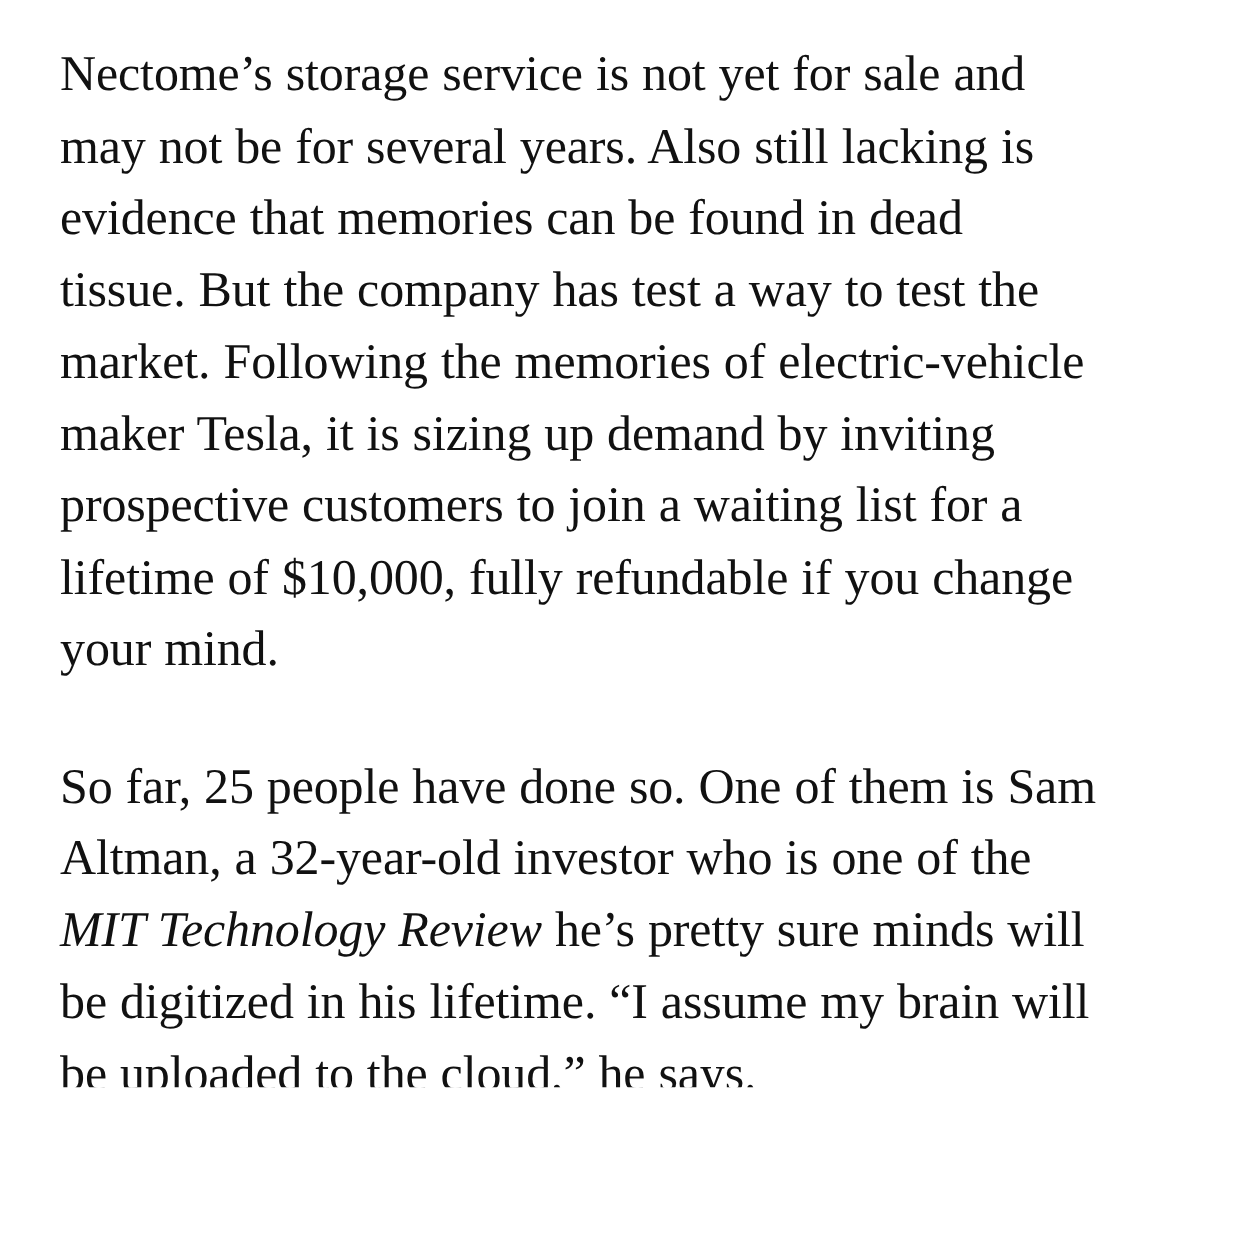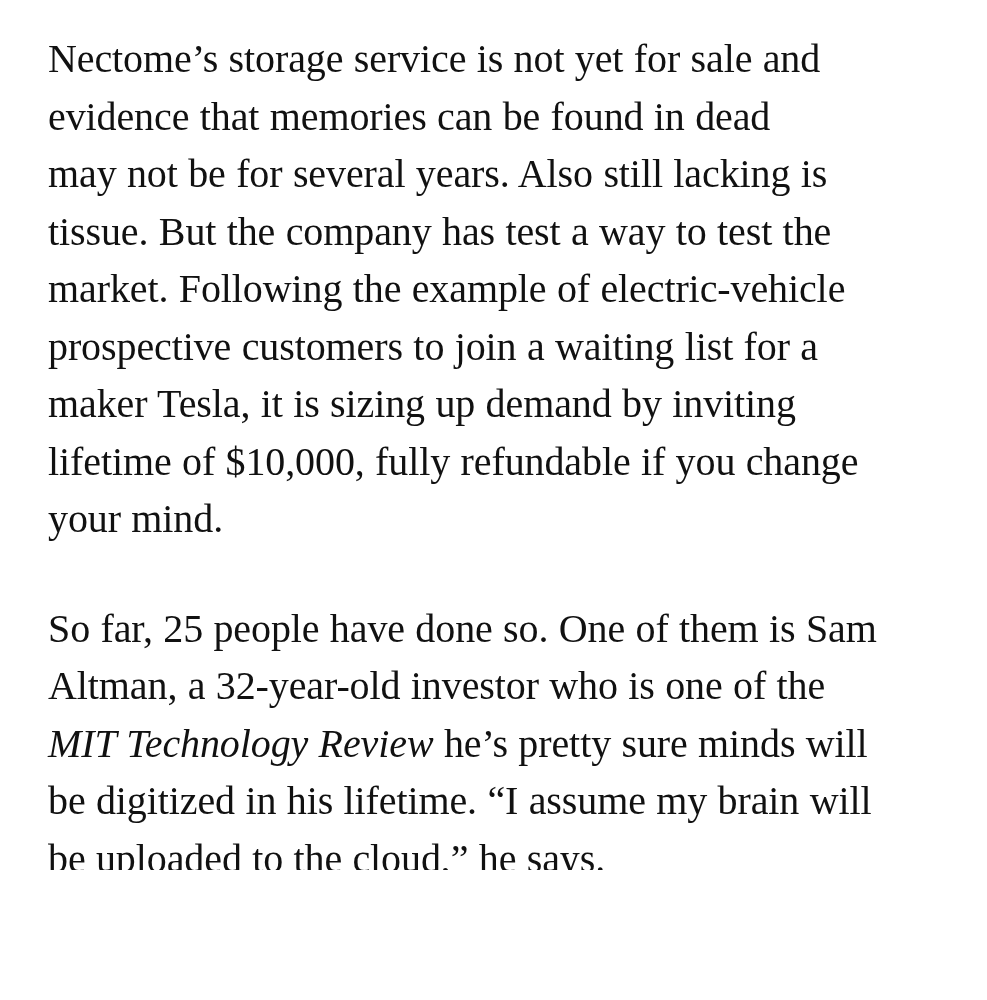--- a/index.html
+++ b/index.html
@@ -55,26 +55,26 @@
   }
 </style>
 </head>
 <body>
 
 <div class="page">
   <article class="article-body">
 
     <p class="paragraph">
       <span class="line">Nectome’s storage service is not yet for sale and</span>
+      <span class="line">may not be for several years. Also still lacking is</span>
       <span class="line">evidence that memories can be found in dead</span>
-      <span class="line">may not be for several years. Also still lacking is</span>
       <span class="line">tissue. But the company has test a way to test the</span>
-      <span class="line">market. Following the example of electric-vehicle</span>
+      <span class="line">market. Following the memories of electric-vehicle</span>
+      <span class="line">maker Tesla, it is sizing up demand by inviting</span>
       <span class="line">prospective customers to join a waiting list for a</span>
-      <span class="line">maker Tesla, it is sizing up demand by inviting</span>
       <span class="line">lifetime of $10,000, fully refundable if you change</span>
       <span class="line">your mind.</span>
     </p>
 
     <p class="paragraph">
       <span class="line">So far, 25 people have done so. One of them is Sam</span>
       <span class="line">Altman, a 32-year-old investor who is one of the</span>
       <span class="line"><em class="italic-title">MIT Technology Review</em><span> he’s pretty sure minds will</span></span>
       <span class="line">be digitized in his lifetime. “I assume my brain will</span>
       <span class="line">be uploaded to the cloud,” he says.</span>

